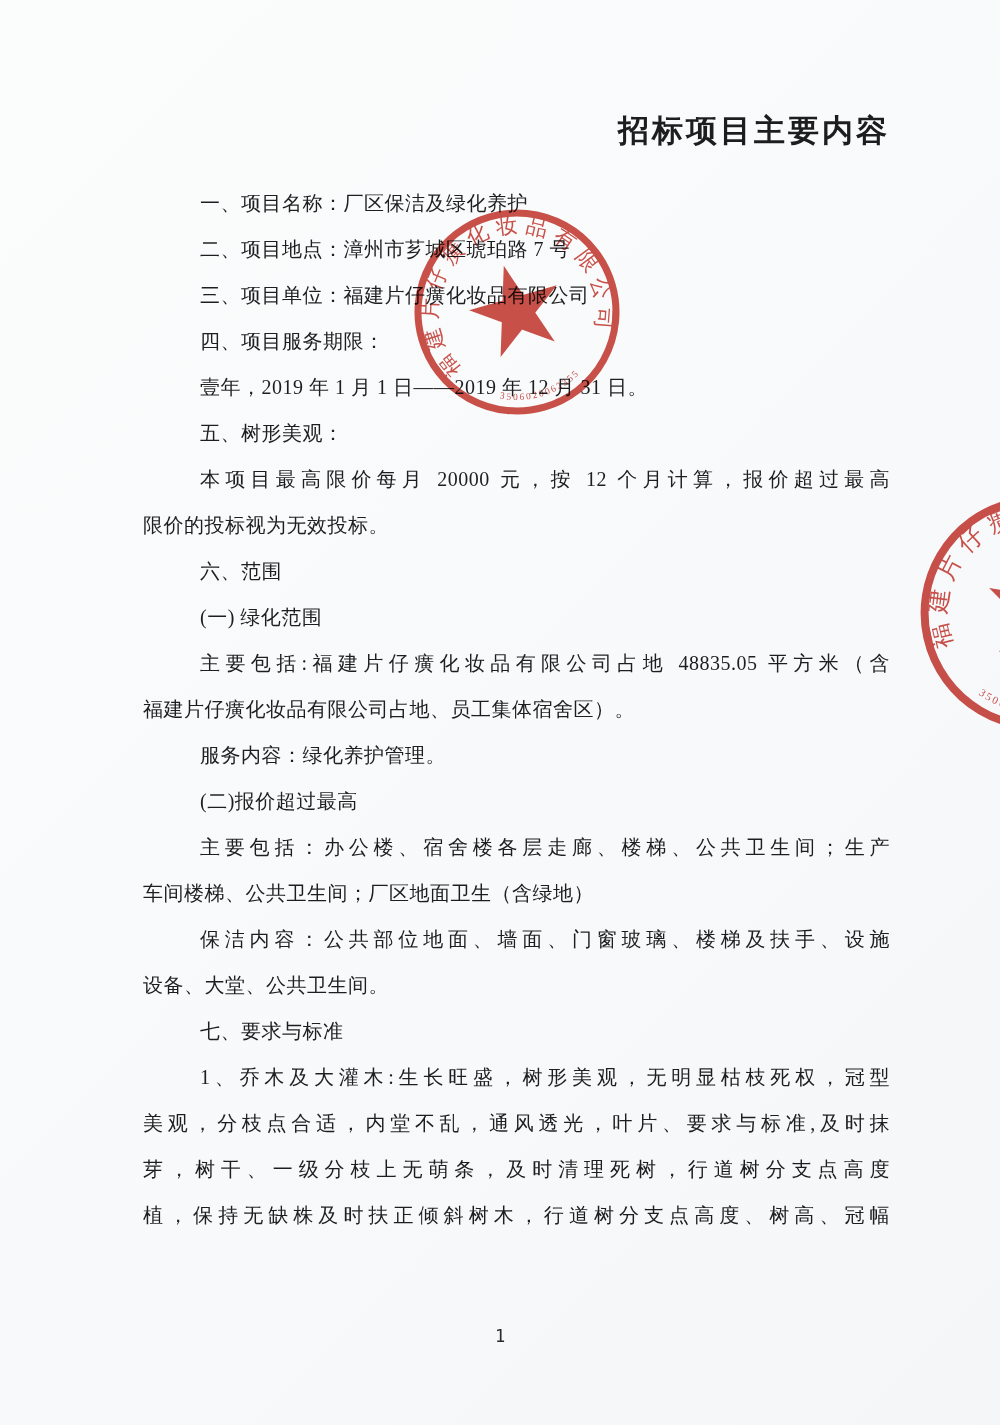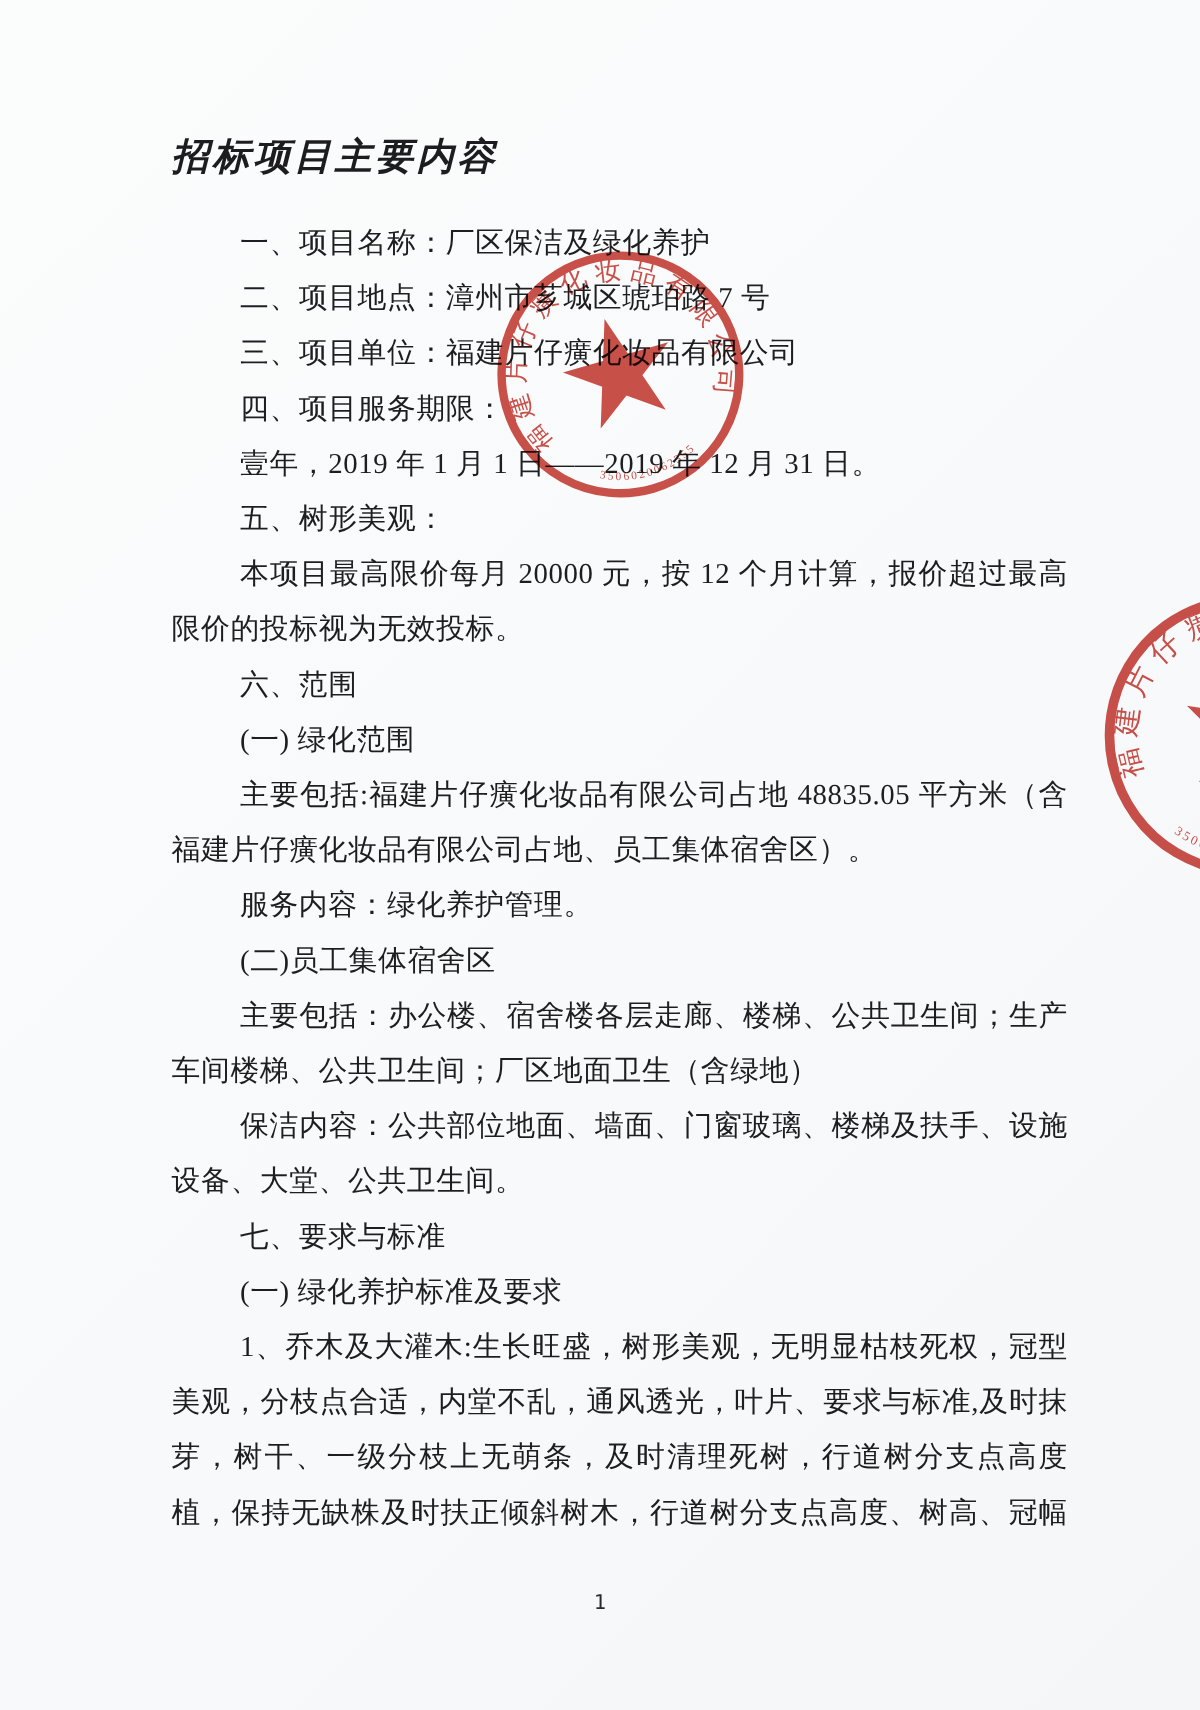--- a/index.html
+++ b/index.html
@@ -11,35 +11,34 @@
   .page{
     position:relative;
     width:1000px;height:1425px;
     background:linear-gradient(135deg,#fbfcfc 0%,#f8f9fa 60%,#f5f6f8 100%);
     overflow:hidden;
     color:#222;
   }
   .doc-title{
     position:absolute;
     top:110px;left:143px;width:747px;
-    text-align:left;
+    text-align:right;
     font-size:31px;
     font-weight:bold;
     letter-spacing:3px;
     color:#1d1d1f;
-    font-style:italic;
   }
   .doc-lines{
     position:absolute;
     top:180px;left:143px;width:747px;
   }
   .line{
     height:46px;
     line-height:46px;
-    font-size:24px;
+    font-size:20px;
     letter-spacing:0.5px;
     color:#1e1e20;
     white-space:nowrap;
   }
   .line.indent{ text-indent:57px; }
   .line.justify{
     white-space:normal;
     text-align:justify;
     text-align-last:justify;
   }
@@ -79,27 +78,26 @@
       <div class="line indent">四、项目服务期限：</div>
       <div class="line indent">壹年，2019 年 1 月 1 日——2019 年 12 月 31 日。</div>
       <div class="line indent">五、树形美观：</div>
       <div class="line indent justify">本项目最高限价每月 20000 元，按 12 个月计算，报价超过最高</div>
       <div class="line">限价的投标视为无效投标。</div>
       <div class="line indent">六、范围</div>
       <div class="line indent">(一) 绿化范围</div>
       <div class="line indent justify">主要包括:福建片仔癀化妆品有限公司占地 48835.05 平方米（含</div>
       <div class="line">福建片仔癀化妆品有限公司占地、员工集体宿舍区）。</div>
       <div class="line indent">服务内容：绿化养护管理。</div>
-      <div class="line indent">(二)员工集体宿舍区</div>
+      <div class="line indent">(二)报价超过最高</div>
       <div class="line indent justify">主要包括：办公楼、宿舍楼各层走廊、楼梯、公共卫生间；生产</div>
       <div class="line">车间楼梯、公共卫生间；厂区地面卫生（含绿地）</div>
       <div class="line indent justify">保洁内容：公共部位地面、墙面、门窗玻璃、楼梯及扶手、设施</div>
       <div class="line">设备、大堂、公共卫生间。</div>
       <div class="line indent">七、要求与标准</div>
-      <div class="line indent">(一) 绿化养护标准及要求</div>
       <div class="line indent justify">1、乔木及大灌木:生长旺盛，树形美观，无明显枯枝死权，冠型</div>
       <div class="line justify">美观，分枝点合适，内堂不乱，通风透光，叶片、要求与标准,及时抹</div>
       <div class="line justify">芽，树干、一级分枝上无萌条，及时清理死树，行道树分支点高度</div>
       <div class="line justify">植，保持无缺株及时扶正倾斜树木，行道树分支点高度、树高、冠幅</div>
     </div>
 
   <div class="stamp stamp-main">
     <svg width="220" height="220" viewBox="-110 -110 220 220">
       <defs>
         <path id="arcTop1" d="M -69.3,40 A 80 80 0 1 1 69.3,40"></path>

